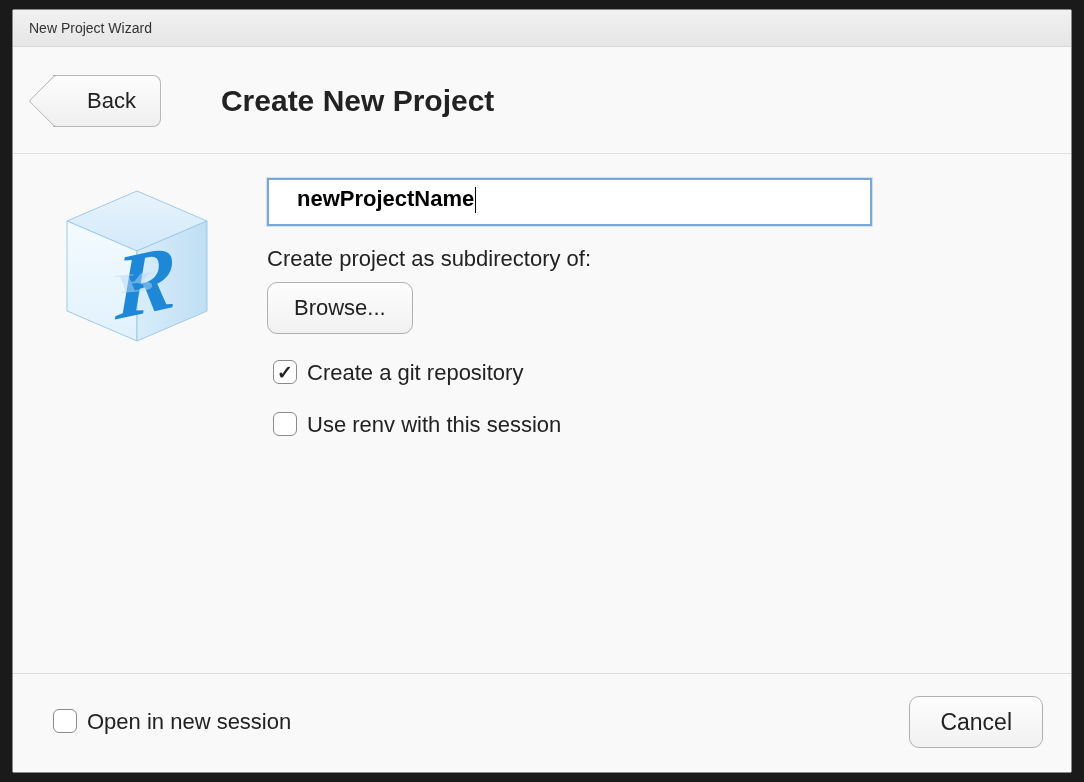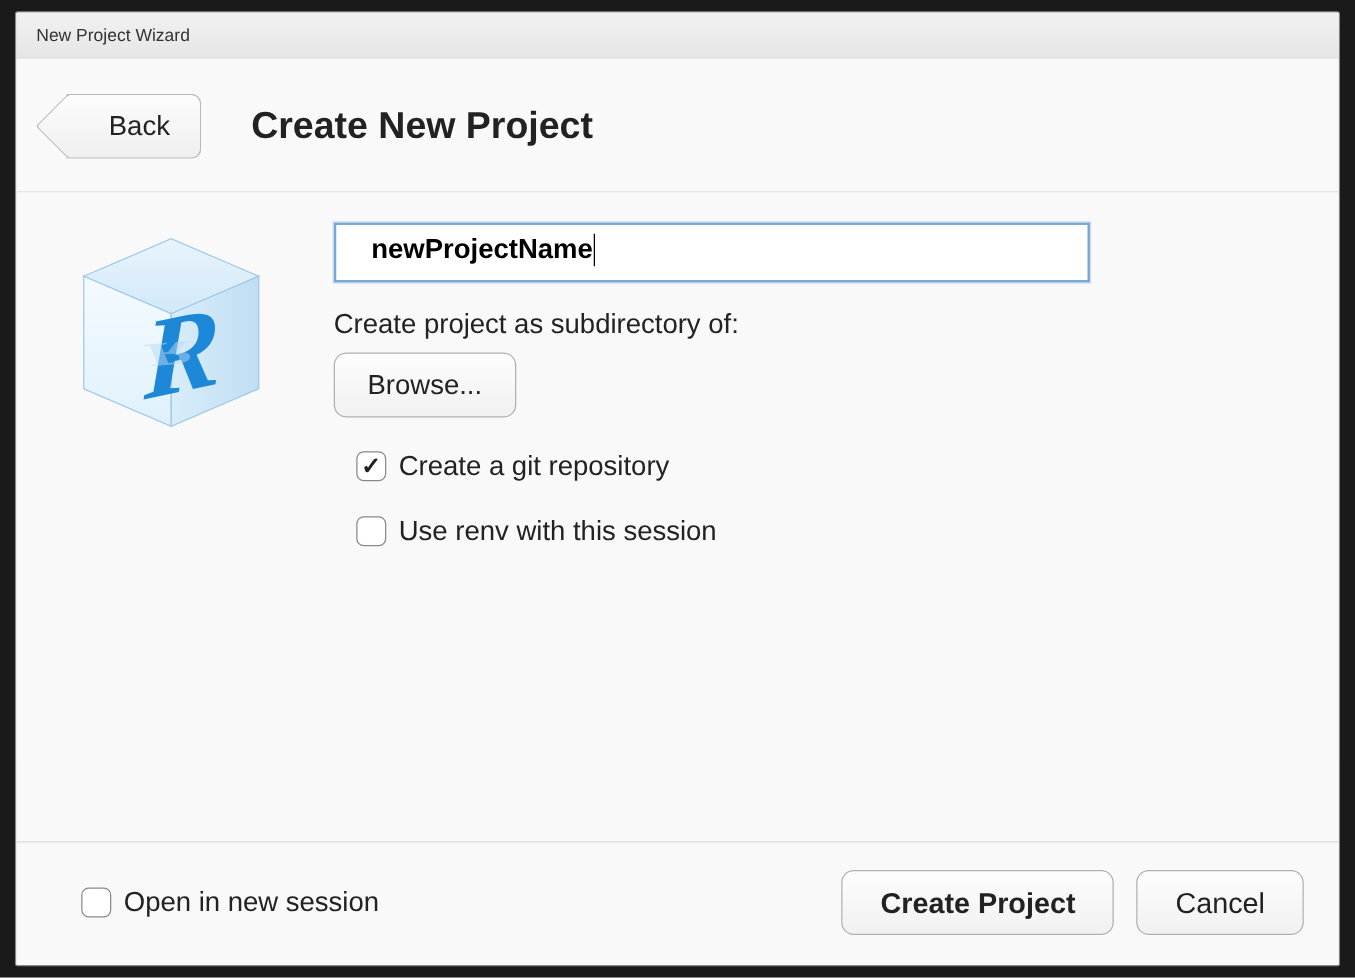--- a/index.html
+++ b/index.html
@@ -34,21 +34,21 @@
     border-bottom: 1px solid #d8d8d8;
     padding: 10px 16px;
     font-size: 14px;
     color: #333;
   }
 
   .header-row {
     display: flex;
     align-items: center;
     padding: 28px 30px 26px 40px;
-    gap: 40px;
+    gap: 60px;
     border-bottom: 1px solid #e0e0e0;
     background: #f9f9f9;
   }
 
   .back-button {
     position: relative;
     height: 52px;
     padding: 0 24px 0 34px;
     background: linear-gradient(to bottom, #fdfdfd, #efefef);
     border: 1px solid #b8b8b8;
@@ -158,23 +158,22 @@
     font-size: 22px;
     background: linear-gradient(to bottom, #fdfdfd, #f1f1f1);
     border: 1px solid #b0b0b0;
     border-radius: 10px;
     cursor: pointer;
     color: #222;
   }
 
   .checkbox-row {
     display: flex;
-    align-items: center;
     gap: 10px;
-    margin-left: 18px;
+    margin-left: 6px;
   }
 
   .checkbox {
     width: 24px;
     height: 24px;
     border: 1.5px solid #8a8a8a;
     border-radius: 6px;
     background: #fff;
     display: flex;
     align-items: center;
@@ -309,22 +308,19 @@
 
     </div>
   </div>
 
   <div class="footer">
     <div class="checkbox-row">
       <div class="checkbox"></div>
       <span class="checkbox-label">Open in new session</span>
     </div>
     <div class="footer-right">
-      <button class="action-button primary">
-        <span>Create Project</span>
-      </button>
       <button class="action-button">
         <span>Cancel</span>
       </button>
     </div>
   </div>
 
 </div>
 
 </body></html>

